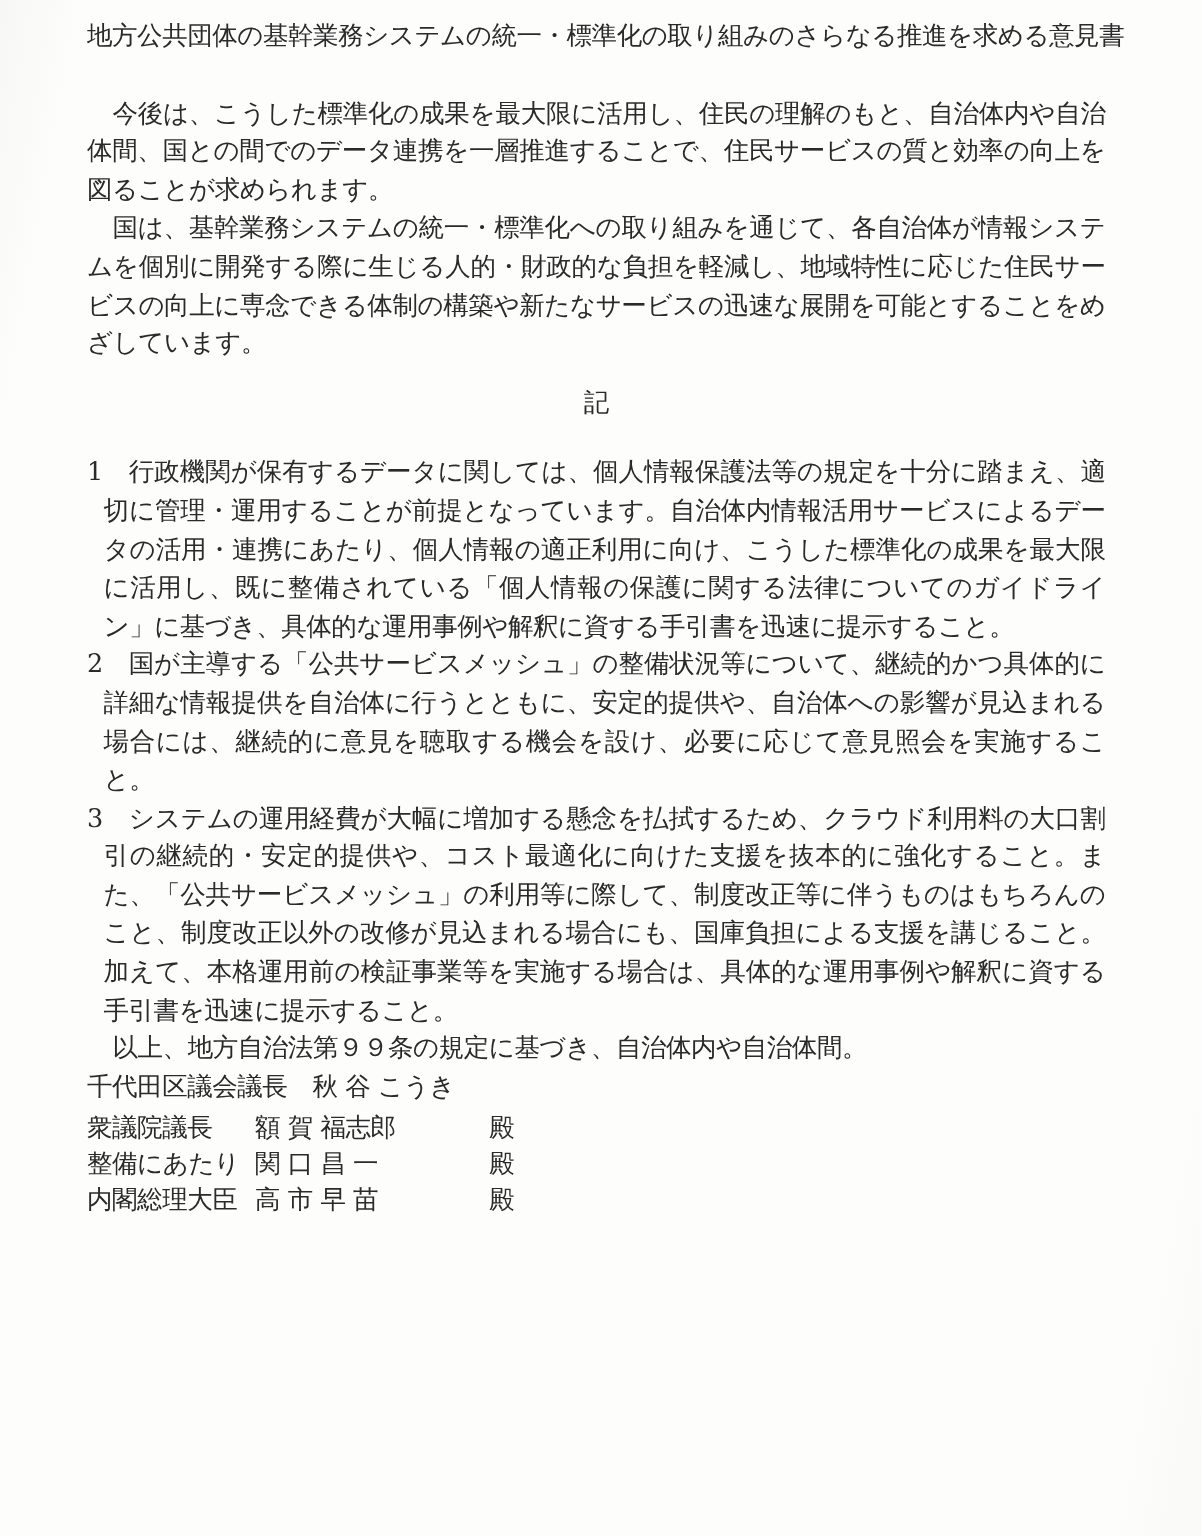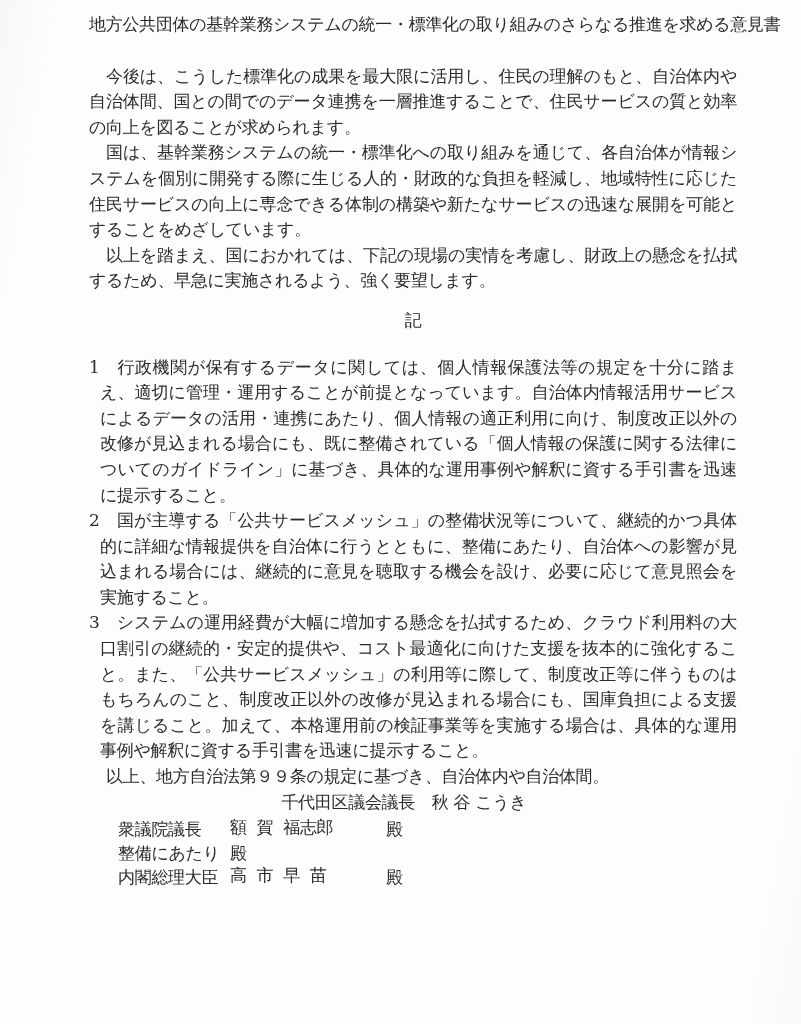--- a/index.html
+++ b/index.html
@@ -10,21 +10,21 @@
     overflow: hidden;
   }
   .page {
     width: 801px;
     height: 1024px;
     background: linear-gradient(100deg, #f7f7f5 0%, #fdfdfc 6%, #fdfdfc 93%, #f9f9f7 100%);
     color: #2a2a2a;
     font-size: 17px;
     line-height: 25.6px;
     letter-spacing: -0.3px;
-    padding: 12px 64px 0 89px;
+    padding: 12px 64px 0 58px;
   }
   .doc-title {
     text-align: center;
     font-weight: normal;
     font-size: 17px;
     margin-bottom: 26px;
     white-space: nowrap;
   }
   .para {
     text-indent: 1em;
@@ -46,76 +46,75 @@
     margin-right: 17px;
   }
   .closing {
     text-indent: 1em;
   }
   .date-line {
     margin-top: 12px;
     padding-left: 35px;
   }
   .signer-line {
-    text-align: center;
+    text-align: left;
     padding-right: 18px;
   }
   .recipients {
     margin-top: 2px;
     line-height: 24px;
   }
   .recipient-row {
     display: flex;
     align-items: center;
-    margin-left: 29px;
   }
   .recipient-title { width: 112px; flex: none; }
-  .recipient-name  { width: 156px; flex: none; font-family: Liberation Mono, monospace; }
+  .recipient-name  { width: 156px; flex: none; }
   .recipient-honorific { flex: none; }
 </style>
 </head>
 <body>
 
 <div class="page">
 
   <h1 class="doc-title">地方公共団体の基幹業務システムの統一・標準化の取り組みのさらなる推進を求める意見書</h1>
 
   <div>
     <p class="para">今後は、こうした標準化の成果を最大限に活用し、住民の理解のもと、自治体内や自治体間、国との間でのデータ連携を一層推進することで、住民サービスの質と効率の向上を図ることが求められます。</p>
     <p class="para">国は、基幹業務システムの統一・標準化への取り組みを通じて、各自治体が情報システムを個別に開発する際に生じる人的・財政的な負担を軽減し、地域特性に応じた住民サービスの向上に専念できる体制の構築や新たなサービスの迅速な展開を可能とすることをめざしています。</p>
-    <p class="para">以上を踏まえ、国におかれては、下記の現場の実情を考慮し、財政上の懸念を払拭するため、早急に実施されるよう、強く要望します。</p>
   </div>
 
   <div class="record-marker">記</div>
 
   <div class="req-list">
     <div class="req-item">
-      <span class="item-number">1</span><span>行政機関が保有するデータに関しては、個人情報保護法等の規定を十分に踏まえ、適切に管理・運用することが前提となっています。自治体内情報活用サービスによるデータの活用・連携にあたり、個人情報の適正利用に向け、制度改正以外の改修が見込まれる場合にも、既に整備されている「個人情報の保護に関する法律についてのガイドライン」に基づき、具体的な運用事例や解釈に資する手引書を迅速に提示すること。</span>
+      <span class="item-number">1</span><span>行政機関が保有するデータに関しては、個人情報保護法等の規定を十分に踏まえ、適切に管理・運用することが前提となっています。自治体内情報活用サービスによるデータの活用・連携にあたり、個人情報の適正利用に向け、こうした標準化の成果を最大限に活用し、既に整備されている「個人情報の保護に関する法律についてのガイドライン」に基づき、具体的な運用事例や解釈に資する手引書を迅速に提示すること。</span>
     </div>
     <div class="req-item">
-      <span class="item-number">2</span><span>国が主導する「公共サービスメッシュ」の整備状況等について、継続的かつ具体的に詳細な情報提供を自治体に行うとともに、整備にあたり、自治体への影響が見込まれる場合には、継続的に意見を聴取する機会を設け、必要に応じて意見照会を実施すること。</span>
+      <span class="item-number">2</span><span>国が主導する「公共サービスメッシュ」の整備状況等について、継続的かつ具体的に詳細な情報提供を自治体に行うとともに、安定的提供や、自治体への影響が見込まれる場合には、継続的に意見を聴取する機会を設け、必要に応じて意見照会を実施すること。</span>
     </div>
     <div class="req-item">
       <span class="item-number">3</span><span>システムの運用経費が大幅に増加する懸念を払拭するため、クラウド利用料の大口割引の継続的・安定的提供や、コスト最適化に向けた支援を抜本的に強化すること。また、「公共サービスメッシュ」の利用等に際して、制度改正等に伴うものはもちろんのこと、制度改正以外の改修が見込まれる場合にも、国庫負担による支援を講じること。加えて、本格運用前の検証事業等を実施する場合は、具体的な運用事例や解釈に資する手引書を迅速に提示すること。</span>
     </div>
   </div>
 
   <p class="closing">以上、地方自治法第９９条の規定に基づき、自治体内や自治体間。</p>
 
 
   <div class="signer-line">千代田区議会議長　秋 谷 こうき</div>
 
   <div class="recipients">
     <div class="recipient-row">
       <span class="recipient-title">衆議院議長</span>
       <span class="recipient-name">額 賀 福志郎</span>
       <span class="recipient-honorific">殿</span>
     </div>
     <div class="recipient-row">
       <span class="recipient-title">整備にあたり</span>
+      <span class="recipient-name">関 口 昌 一</span>
       <span class="recipient-honorific">殿</span>
     </div>
     <div class="recipient-row">
       <span class="recipient-title">内閣総理大臣</span>
       <span class="recipient-name">高 市 早 苗</span>
       <span class="recipient-honorific">殿</span>
     </div>
 
   </div>
 

